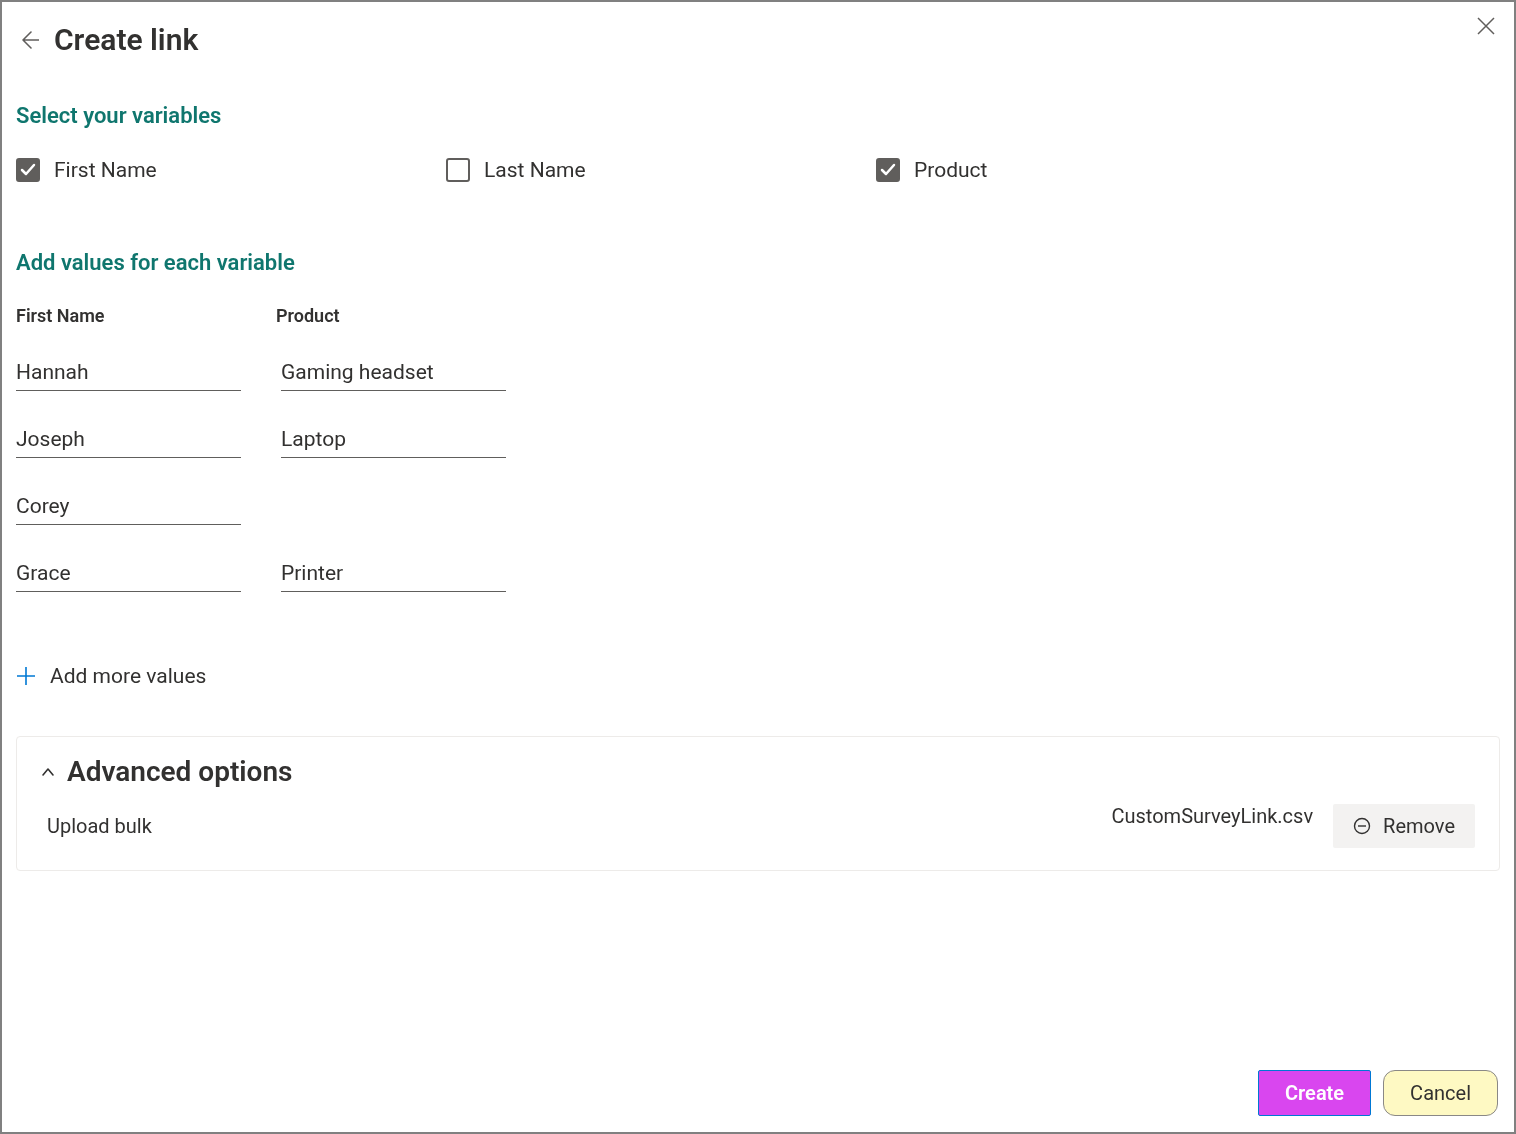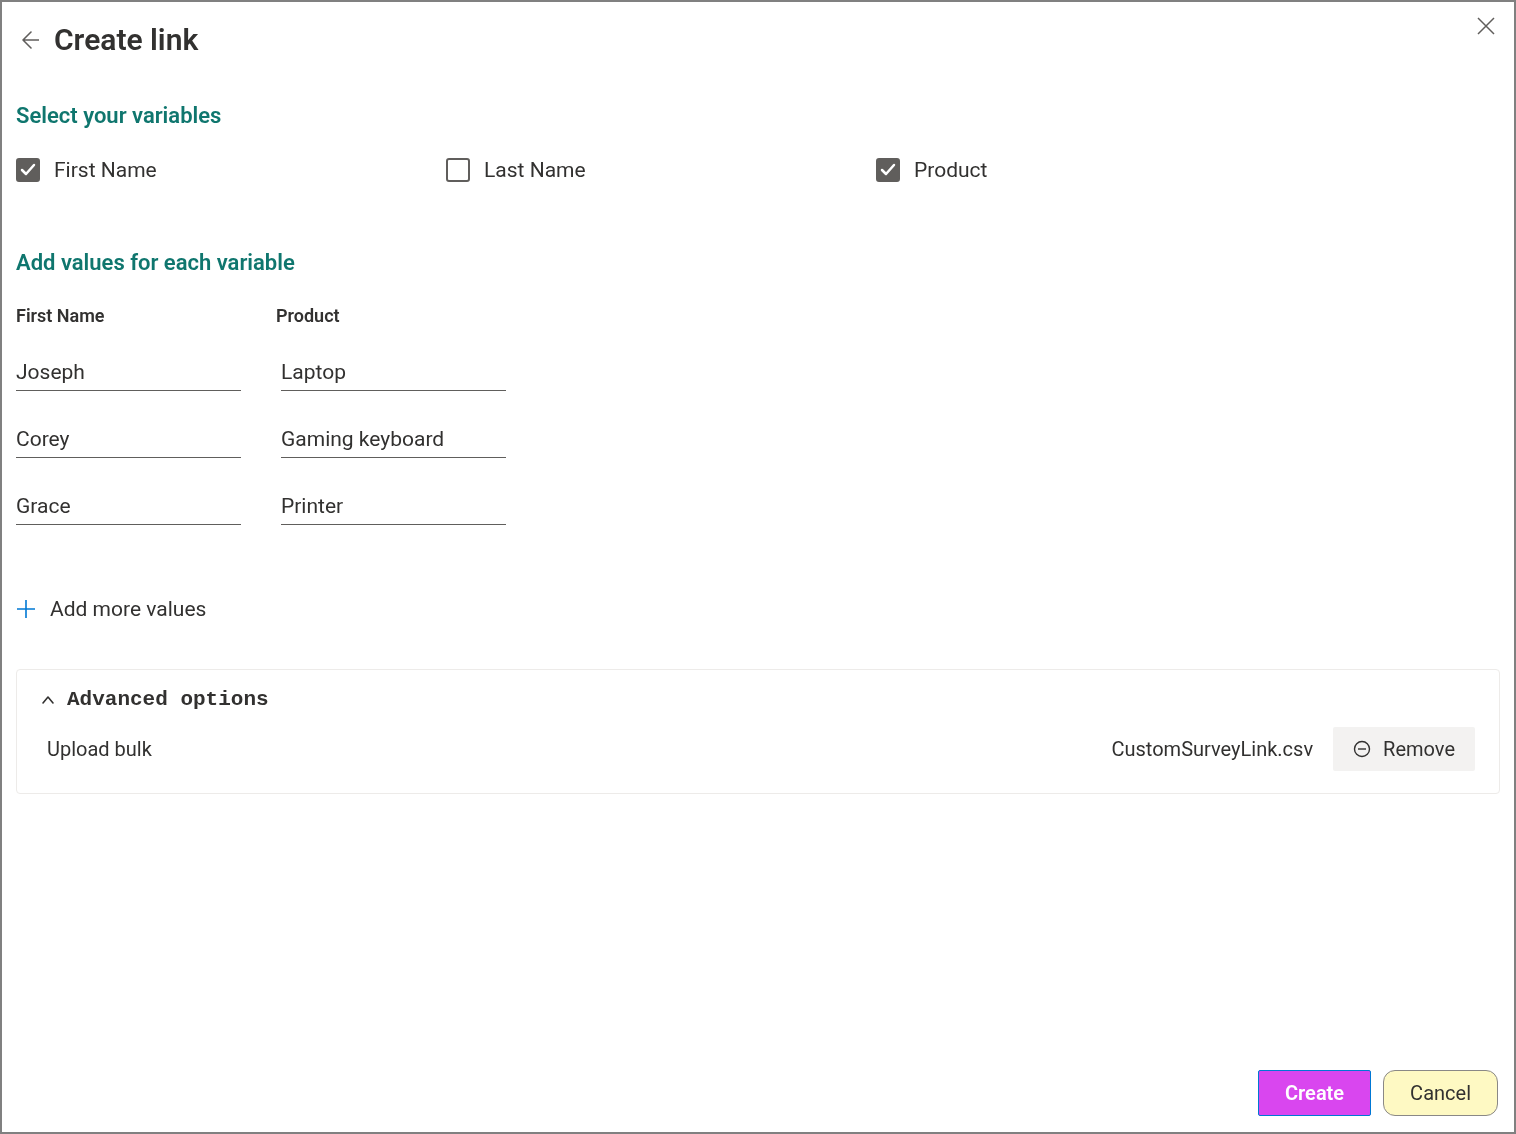--- a/index.html
+++ b/index.html
@@ -156,43 +156,42 @@
       gap: 12px;
       margin-bottom: 16px;
       cursor: pointer;
     }
     .chevron {
       display: flex;
       align-items: center;
       justify-content: center;
     }
     .advanced-title {
-      font-size: 21px;
-      font-weight: 600;
-      color: #323130;
-      font-family: Liberation Mono, monospace;
+      font-size: 28px;
+      font-weight: 600;
+      color: #323130;
     }
     .advanced-body {
       display: flex;
       align-items: center;
       justify-content: space-between;
       padding-left: 6px;
     }
     .upload-text {
       font-size: 20px;
       color: #323130;
       line-height: 1.6;
     }
     .download-link {
       color: #0078d4;
       cursor: pointer;
     }
     .file-row {
       display: flex;
-      align-items: center;
+      align-items: flex-start;
       gap: 20px;
     }
     .file-name {
       font-size: 20px;
       color: #323130;
     }
     .remove-btn {
       display: flex;
       align-items: center;
       gap: 12px;
@@ -282,26 +281,29 @@
   </div>
 
   <div class="section-heading">Add values for each variable</div>
 
   <div class="table-section">
     <div class="table-header-row">
       <div class="col-header">First Name</div>
       <div class="col-header">Product</div>
     </div>
     <div class="table-row">
+      <input class="cell-input" value="Hannah" style="">
+      <input class="cell-input" value="Gaming headset" style="">
+    </div>
+    <div class="table-row">
       <input class="cell-input" value="Joseph" style="">
       <input class="cell-input" value="Laptop" style="">
     </div>
     <div class="table-row">
       <input class="cell-input" value="Corey" style="">
-      <input class="cell-input" value="Gaming keyboard" style="">
     </div>
     <div class="table-row">
       <input class="cell-input" value="Grace" style="">
       <input class="cell-input" value="Printer" style="">
     </div>
   </div>
 
   <div class="add-more">
     <span class="plus-icon">
       <svg width="20" height="20" viewBox="0 0 20 20">

